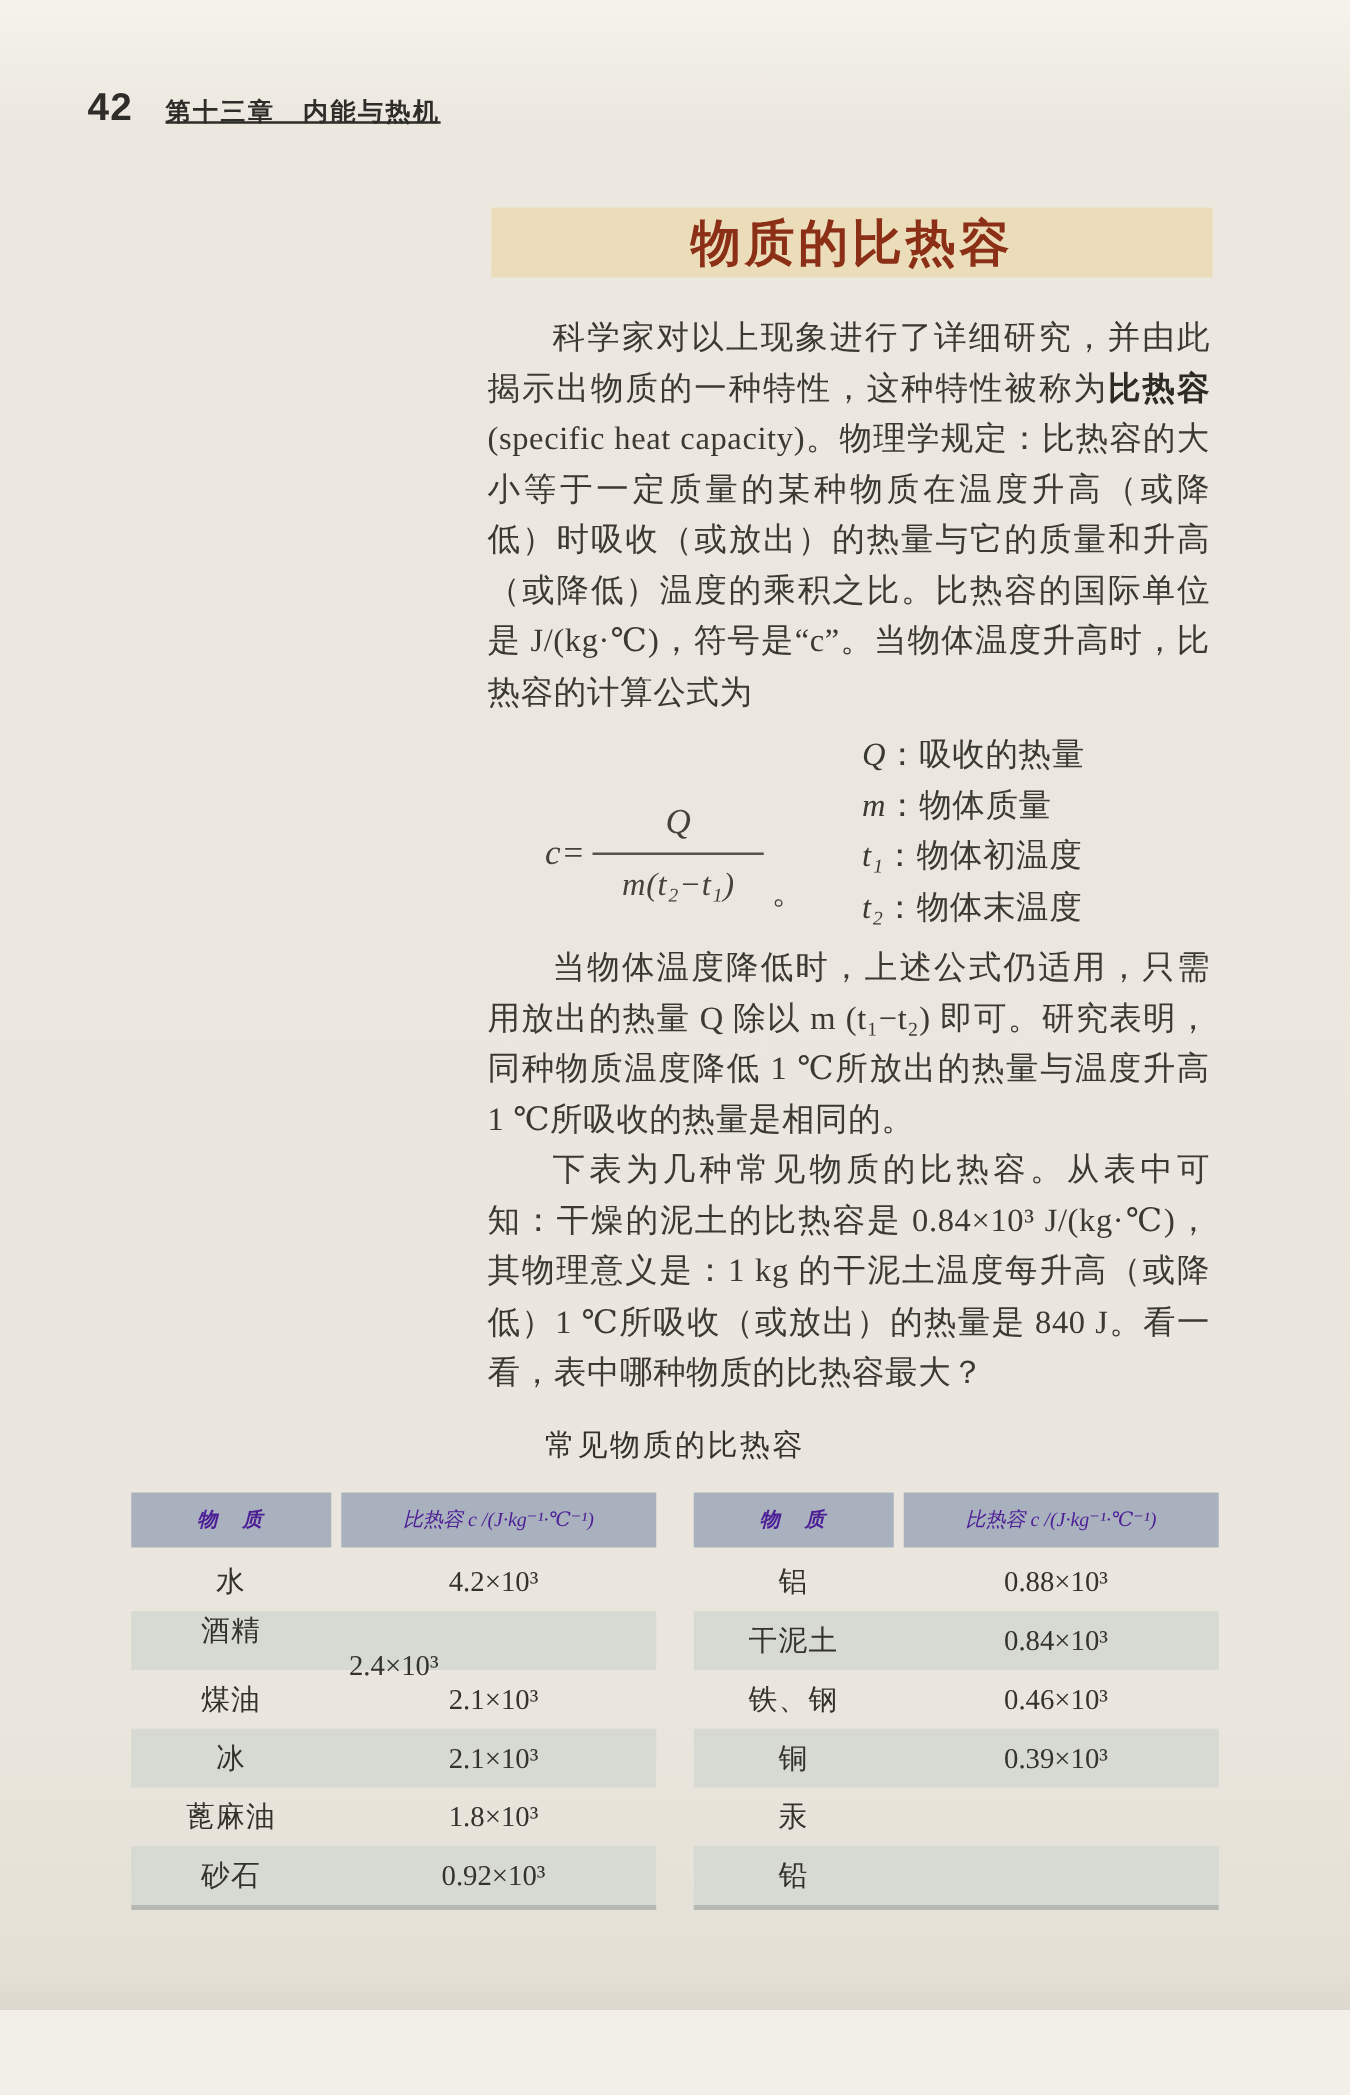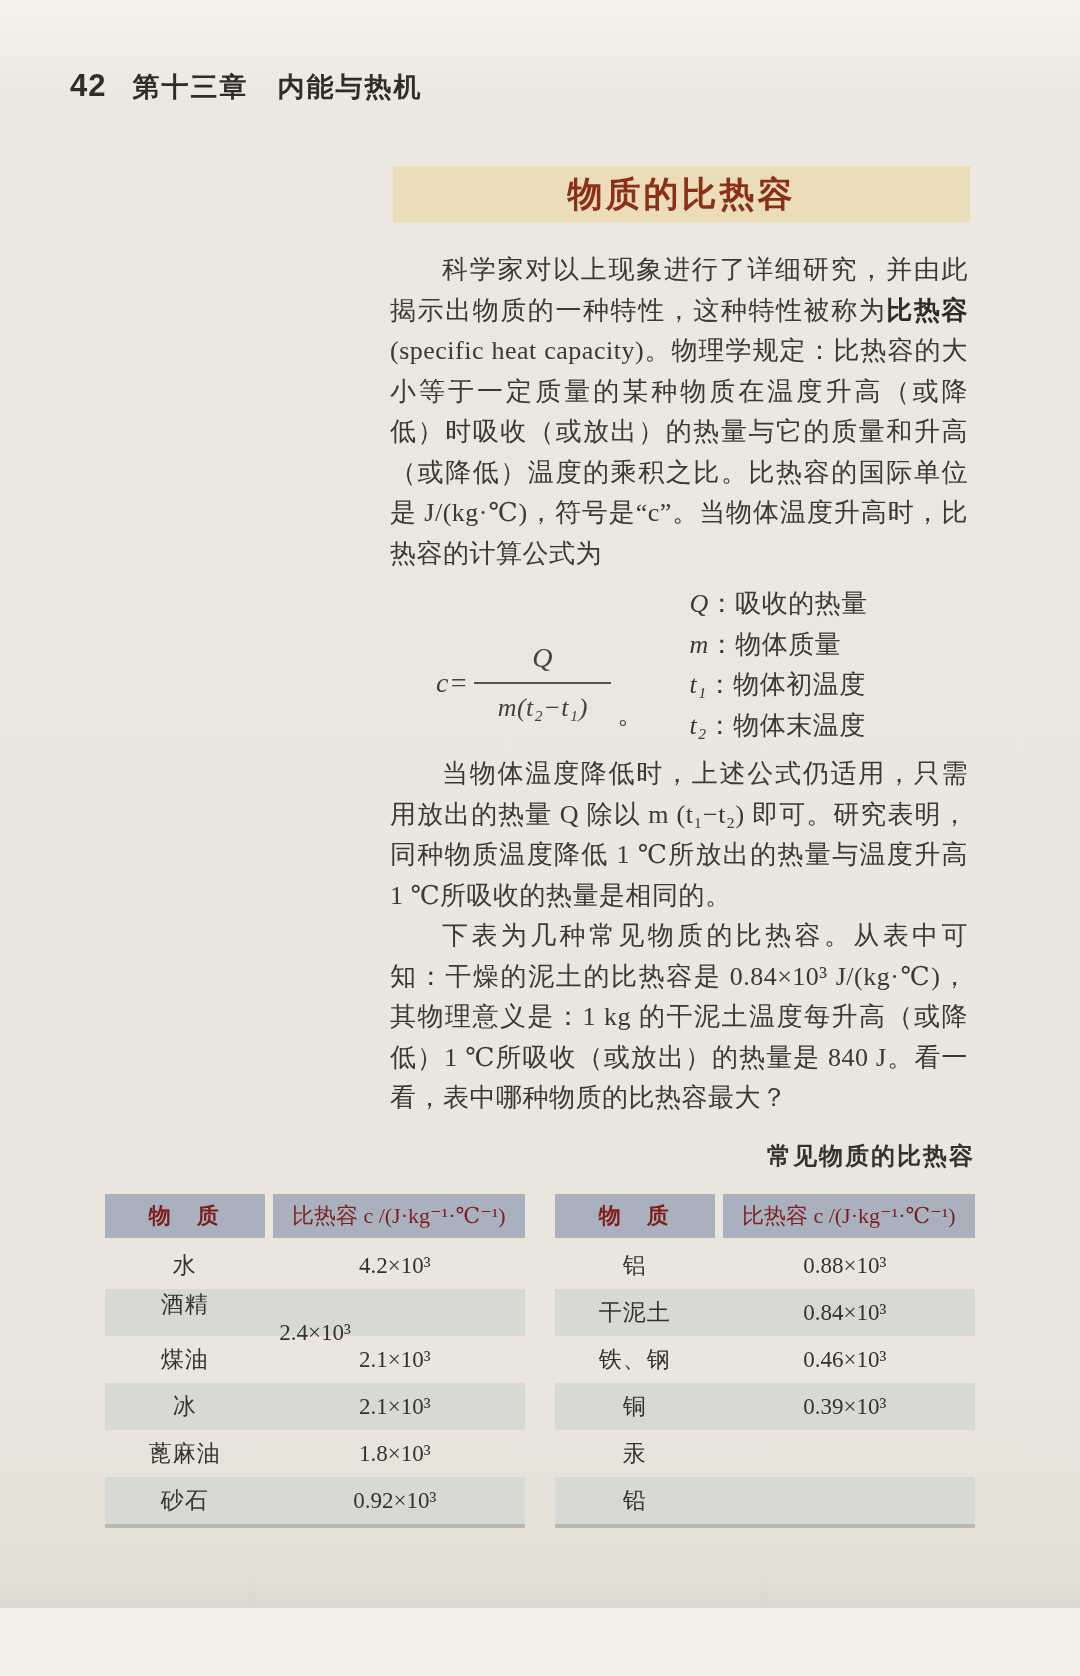--- a/index.html
+++ b/index.html
@@ -14,30 +14,30 @@
     color:#35342f;
   }
   
   .page-header{
     position:absolute;left:70px;top:68px;
     display:flex;align-items:baseline;gap:26px;
     font-family:"Liberation Sans","DejaVu Sans",sans-serif;
     color:#2e2d29;
   }
   .page-number{font-size:31px;font-weight:bold;letter-spacing:1px;}
-  .chapter-title{font-size:27px;font-weight:bold;letter-spacing:2px;}
+  .chapter-title{font-size:20px;font-weight:bold;letter-spacing:2px;text-decoration:underline;}
 
   
   .banner{
     position:absolute;left:393px;top:166px;width:577px;height:56px;
     display:flex;align-items:center;justify-content:center;
   }
   .banner-title{
     font-family:"Liberation Sans","DejaVu Sans",sans-serif;
-    font-size:35px;font-weight:bold;letter-spacing:3px;
+    font-size:40px;font-weight:bold;letter-spacing:3px;
   }
 
   
   .content{
     position:absolute;left:390px;top:250px;width:578px;
     font-size:26px;line-height:40.5px;text-align:justify;
     color:#3a3933;letter-spacing:0.5px;
   }
   .content p{margin:0;text-indent:2em;}
   .bold-term{font-weight:bold;color:#2c2b26;}
@@ -54,30 +54,30 @@
   .numerator{padding:0 58px 4px 58px;border-bottom:2.5px solid #56534a;}
   .denominator{padding-top:4px;font-size:26px;}
   .formula-period{font-style:normal;align-self:flex-end;margin-bottom:-6px;}
   .legend{margin-left:44px;display:flex;flex-direction:column;}
   .legend-row{line-height:40.5px;white-space:nowrap;}
   .legend-symbol{font-style:italic;font-size:26px;}
 
   
   .table-area{position:absolute;left:105px;top:1140px;width:870px;}
   .table-title{
-    text-align:right;font-family:"Liberation Sans","DejaVu Sans",sans-serif;
-    font-size:24px;font-weight:bold;letter-spacing:2px;color:#33322d;
+    text-align:center;font-family:"Liberation Sans","DejaVu Sans",sans-serif;
+    font-size:24px;font-weight:normal;letter-spacing:2px;color:#33322d;
     margin-bottom:22px;
   }
   .tables{display:flex;gap:30px;}
   .ctable{flex:1;}
   .thead{display:flex;gap:8px;margin-bottom:4px;}
   .th{
     height:44px;display:flex;align-items:center;justify-content:center;
-    font-size:22px;color:#7f1d1d;
+    font-size:16px;color:#4c1d95;font-style:italic;
   }
   .th.name{width:38%;letter-spacing:2px;font-weight:bold;}
   .th.value{flex:1;}
   .tbody{border-bottom:4px solid #b6bab2;}
   .trow{display:flex;height:47px;}
   .tcell{display:flex;align-items:center;justify-content:center;font-size:23px;color:#33322c;}
   .tcell.name{width:38%;letter-spacing:1px;}
   .tcell.value{flex:1;}
 </style>
 </head>

